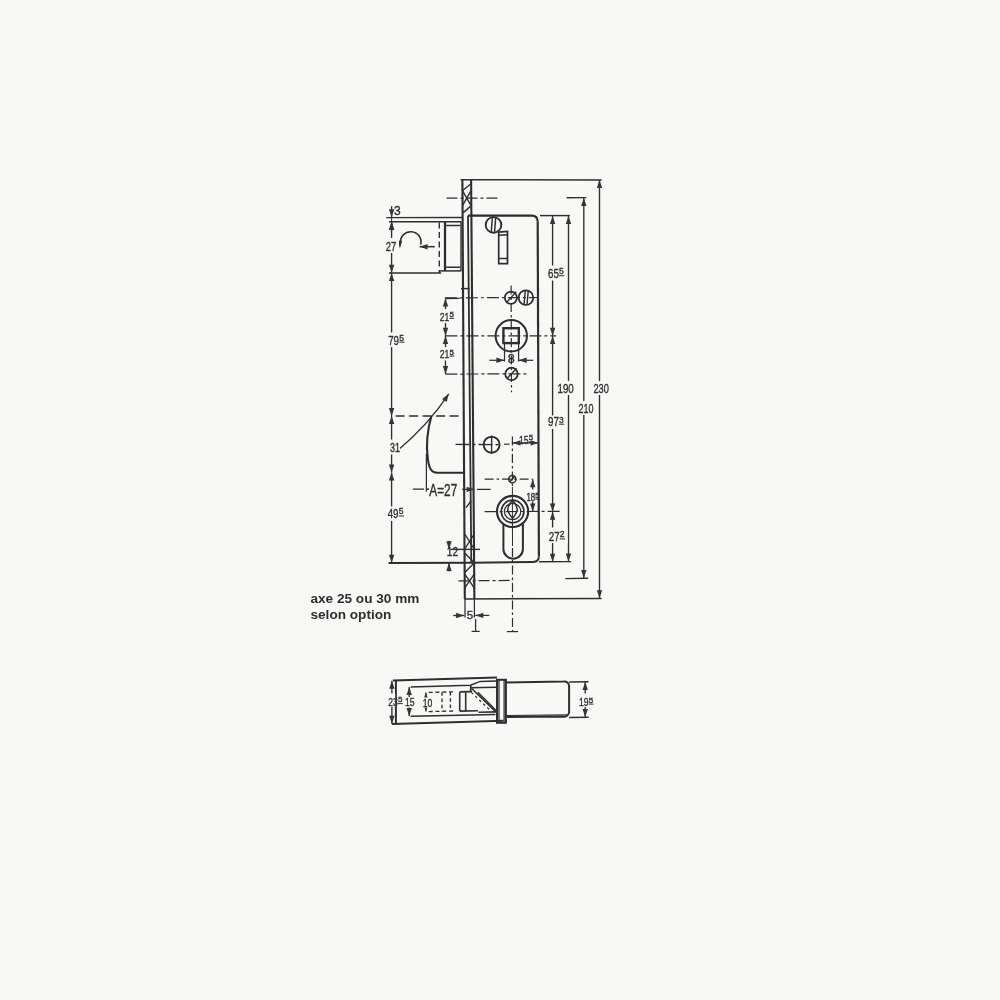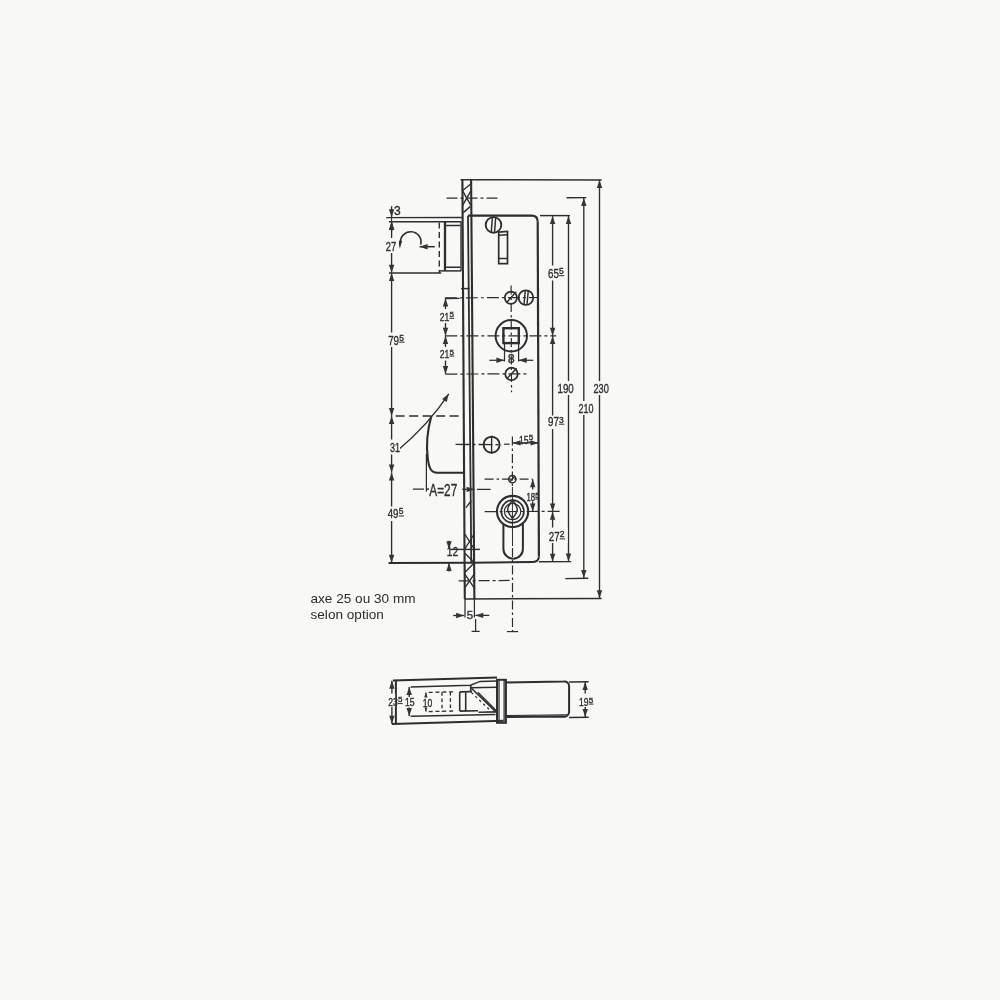--- a/index.html
+++ b/index.html
@@ -1,19 +1,19 @@
 <!DOCTYPE html>
 <html><head>
 <meta charset="utf-8">
 <style>
   html,body{margin:0;padding:0;background:#ffffff;}
   .page{width:1000px;height:1000px;background:#f8f8f6;position:relative;overflow:hidden;
         font-family:"Liberation Sans", sans-serif;}
   svg text{font-family:"Liberation Sans", sans-serif; fill:#2f2f2f;}
-  .cap{position:absolute;left:310.5px;top:590.5px;font-size:13.6px;color:#2e2e2e;line-height:16.3px;letter-spacing:0px;}
+  .cap{position:absolute;left:310.5px;top:590.5px;font-size:13.6px;color:#2e2e2e;line-height:16.3px;letter-spacing:0px;font-weight:bold;}
 </style>
 </head>
 <body>
 <div class="page">
 <svg width="1000" height="1000" viewBox="0 0 1000 1000">
 <defs>
 <marker id="ar" markerUnits="userSpaceOnUse" markerWidth="10" markerHeight="8" refX="8.7" refY="4" orient="auto-start-reverse">
   <path d="M0.7,1.3 L8.7,4 L0.7,6.7 Z" fill="#343434"></path>
 </marker>
 <filter id="soft" x="-2%" y="-2%" width="104%" height="104%">

